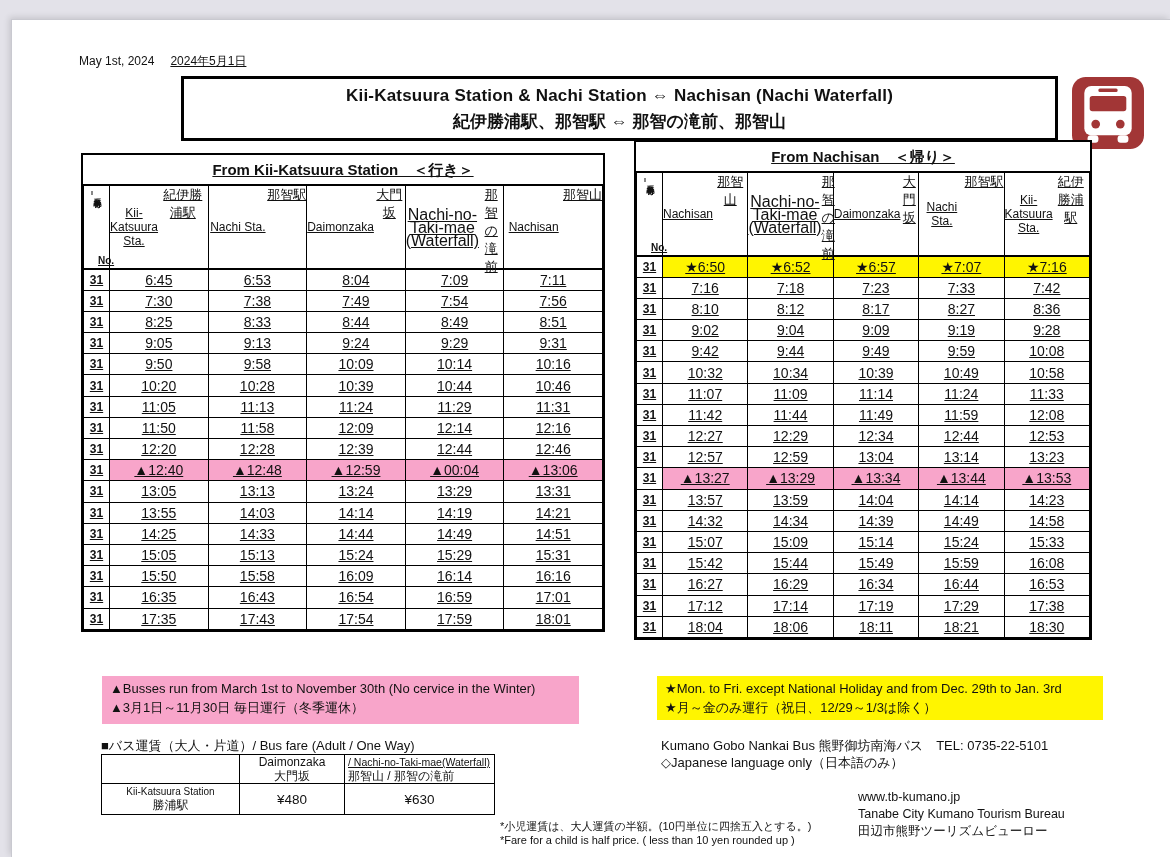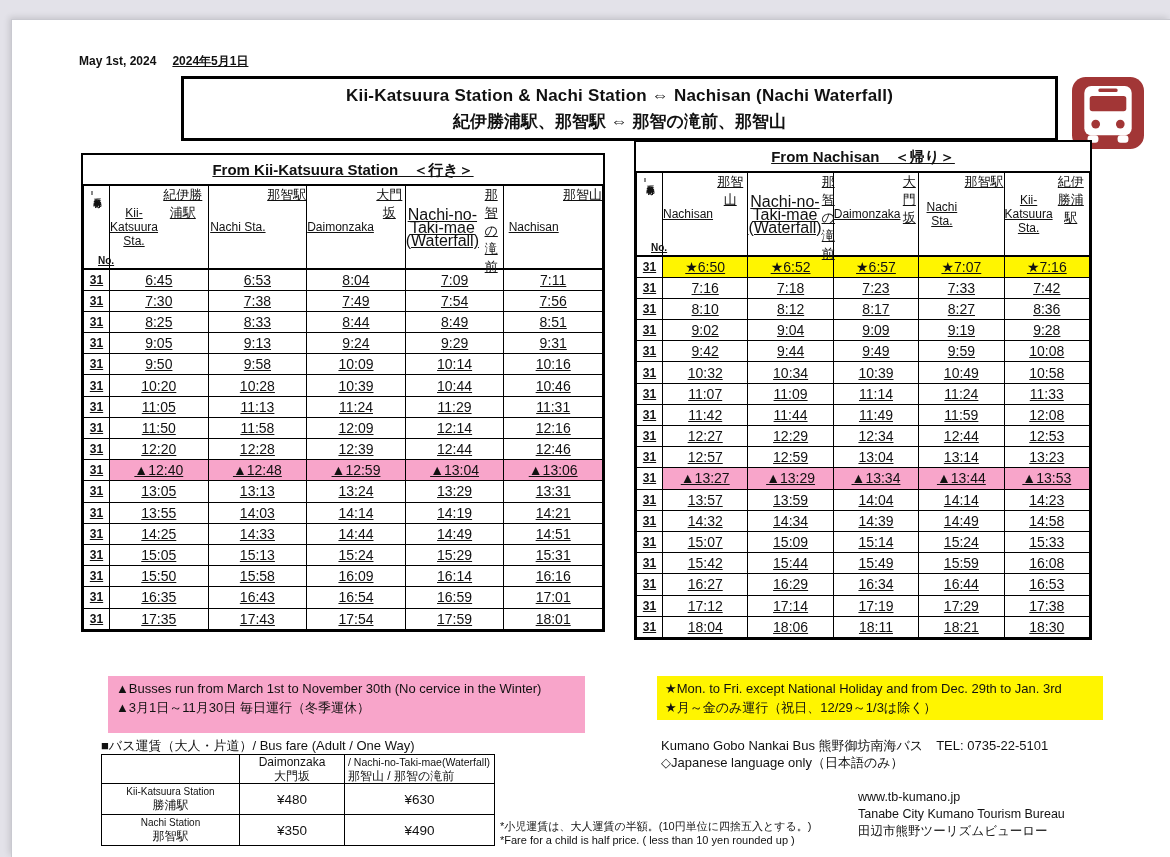--- a/index.html
+++ b/index.html
@@ -10,21 +10,21 @@
     position:relative; overflow:hidden; color:#111;
   }
   .page {
     position:absolute; left:11px; top:19px; width:1159px; height:838px;
     background:#fff; border-left:1px solid #c9c9d0; border-top:1px solid #c9c9d0;
     box-shadow:-2px -2px 6px rgba(0,0,0,0.12);
   }
   .abs { position:absolute; }
 
   
-  .date-line { left:67px; top:33px; font-size:12px;font-weight:bold; }
+  .date-line { left:67px; top:33px; font-size:12px; }
   .date-ja { margin-left:16px; text-decoration:underline; }
   .title-box { left:169px; top:56px; width:877px; height:65px; border:3px solid #000; text-align:center; }
   .title-en { font-size:17px; font-weight:bold; margin-top:7px; letter-spacing:0.2px; }
   .title-ja { font-size:17px; font-weight:bold; margin-top:4px; }
   .bus-icon { left:1060px; top:57px; width:72px; height:72px; }
 
   
   .ttable { border:2px solid #000; background:#fff; }
   .tt-outbound { left:69px; top:133px; width:524px;text-decoration:underline; }
   .tt-inbound  { left:622px; top:120px; width:458px;text-decoration:underline; }
@@ -42,34 +42,34 @@
   .vert-label { writing-mode:vertical-rl; text-orientation:upright; font-size:8px; font-weight:bold; line-height:1; letter-spacing:1px; }
   .no-label { font-size:10px; font-weight:bold; align-self:flex-start; padding-left:14px; }
   .ttable tbody td { height:21.2px; padding:0; text-align:center; vertical-align:middle; }
   .no-cell { font-size:12px; font-weight:bold; }
   .time-cell { font-size:14px; }
   .hl-pink  { background:#f8a5ca; }
   .hl-yellow{ background:#fff500; }
 
   
   .note-box { font-size:13px; line-height:19px; padding:3px 8px 0; }
-  .note-pink   { left:90px;  top:656px; width:477px; height:57px; background:#f8a5ca;margin-left:6px; }
+  .note-pink   { left:90px;  top:656px; width:477px; height:48px; background:#f8a5ca; }
   .note-yellow { left:645px; top:656px; width:446px; height:44px; background:#fff500; }
 
   
   .fare-title { left:89px; top:717px; font-size:13px; }
   .fare-wrap { left:89px; top:734px; }
   .fare-table { border-collapse:collapse; }
   .fare-table td { border:1px solid #000; vertical-align:middle; }
   .fare-table .fh { height:29px; }
   .fare-table .fr { height:31px; }
   .col-flabel { width:138px; } .col-fdmz { width:105px; } .col-ftaki { width:150px; }
   .fh-center { text-align:center; font-size:12px; line-height:14px; }
   .fh-left { text-align:left; font-size:12px; line-height:14px; padding-left:3px; }
-  .fh-left .en-line { font-size:10.5px; }
+  .fh-left .en-line { font-size:10.5px;text-decoration:underline; }
   .f-label { text-align:center; }
   .f-label .en-line { font-size:10px; line-height:12px; }
   .f-label .ja-line { font-size:12px; line-height:14px; }
   .f-fare { text-align:center; font-size:13.5px; }
 
   .child-note { left:488px; top:799px; font-size:11px; line-height:14px; }
   .contact { left:649px; top:717px; font-size:13px; line-height:17px; }
   .website { left:846px; top:769px; font-size:12.5px; line-height:17px; }
 </style>
 </head>
@@ -232,21 +232,21 @@
             <td class="time-cell">12:28</td>
             <td class="time-cell">12:39</td>
             <td class="time-cell">12:44</td>
             <td class="time-cell">12:46</td>
           </tr>
           <tr>
             <td class="no-cell">31</td>
             <td class="time-cell hl-pink">▲12:40</td>
             <td class="time-cell hl-pink">▲12:48</td>
             <td class="time-cell hl-pink">▲12:59</td>
-            <td class="time-cell hl-pink">▲13:04</td>
+            <td class="time-cell hl-pink">▲00:04</td>
             <td class="time-cell hl-pink">▲13:06</td>
           </tr>
           <tr>
             <td class="no-cell">31</td>
             <td class="time-cell">13:05</td>
             <td class="time-cell">13:13</td>
             <td class="time-cell">13:24</td>
             <td class="time-cell">13:29</td>
             <td class="time-cell">13:31</td>
           </tr>
@@ -545,28 +545,20 @@
         </td>
       </tr>
       <tr class="fr">
         <td class="f-label">
           <div class="en-line">Kii-Katsuura Station</div>
           <div class="ja-line">勝浦駅</div>
         </td>
         <td class="f-fare">¥480</td>
         <td class="f-fare">¥630</td>
       </tr>
-      <tr class="fr">
-        <td class="f-label">
-          <div class="en-line">Nachi Station</div>
-          <div class="ja-line">那智駅</div>
-        </td>
-        <td class="f-fare">¥350</td>
-        <td class="f-fare">¥490</td>
-      </tr>
     </tbody>
       </table>
   </div>
 
   <div class="abs child-note">
     <div>*小児運賃は、大人運賃の半額。(10円単位に四捨五入とする。)</div>
     <div>*Fare for a child is half price. ( less than 10 yen rounded up )</div>
   </div>
 
   <div class="abs contact">

